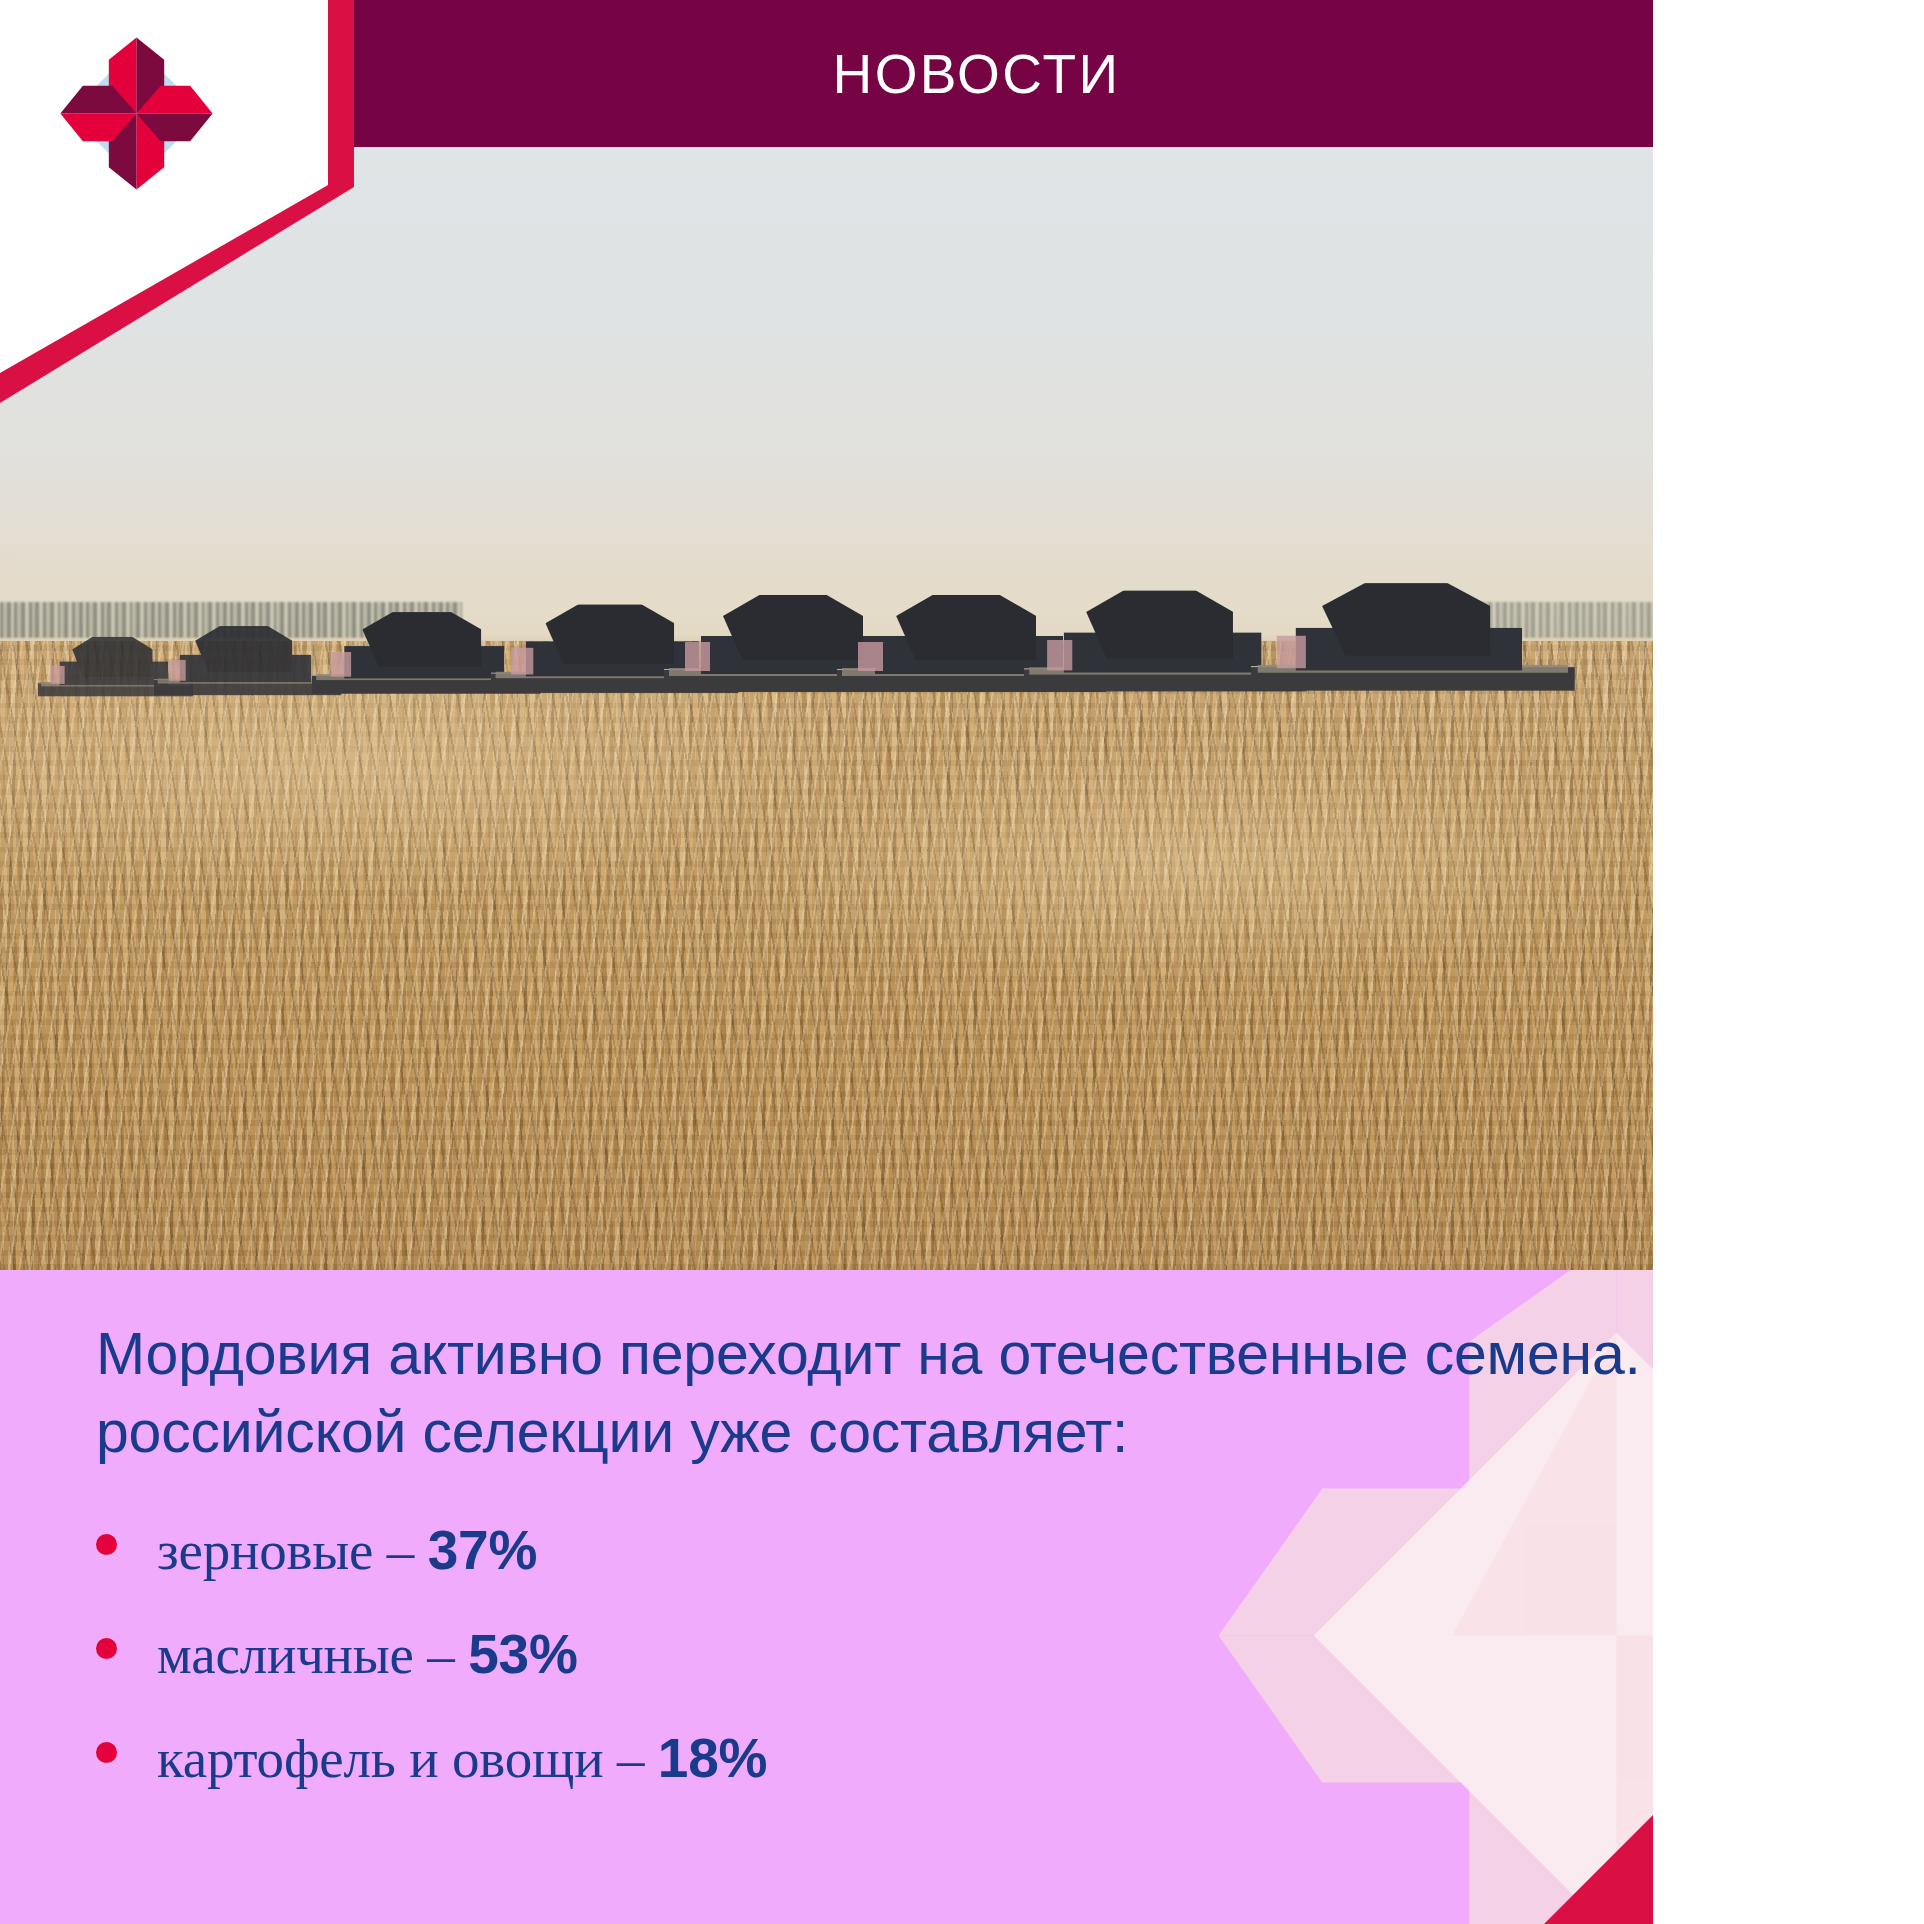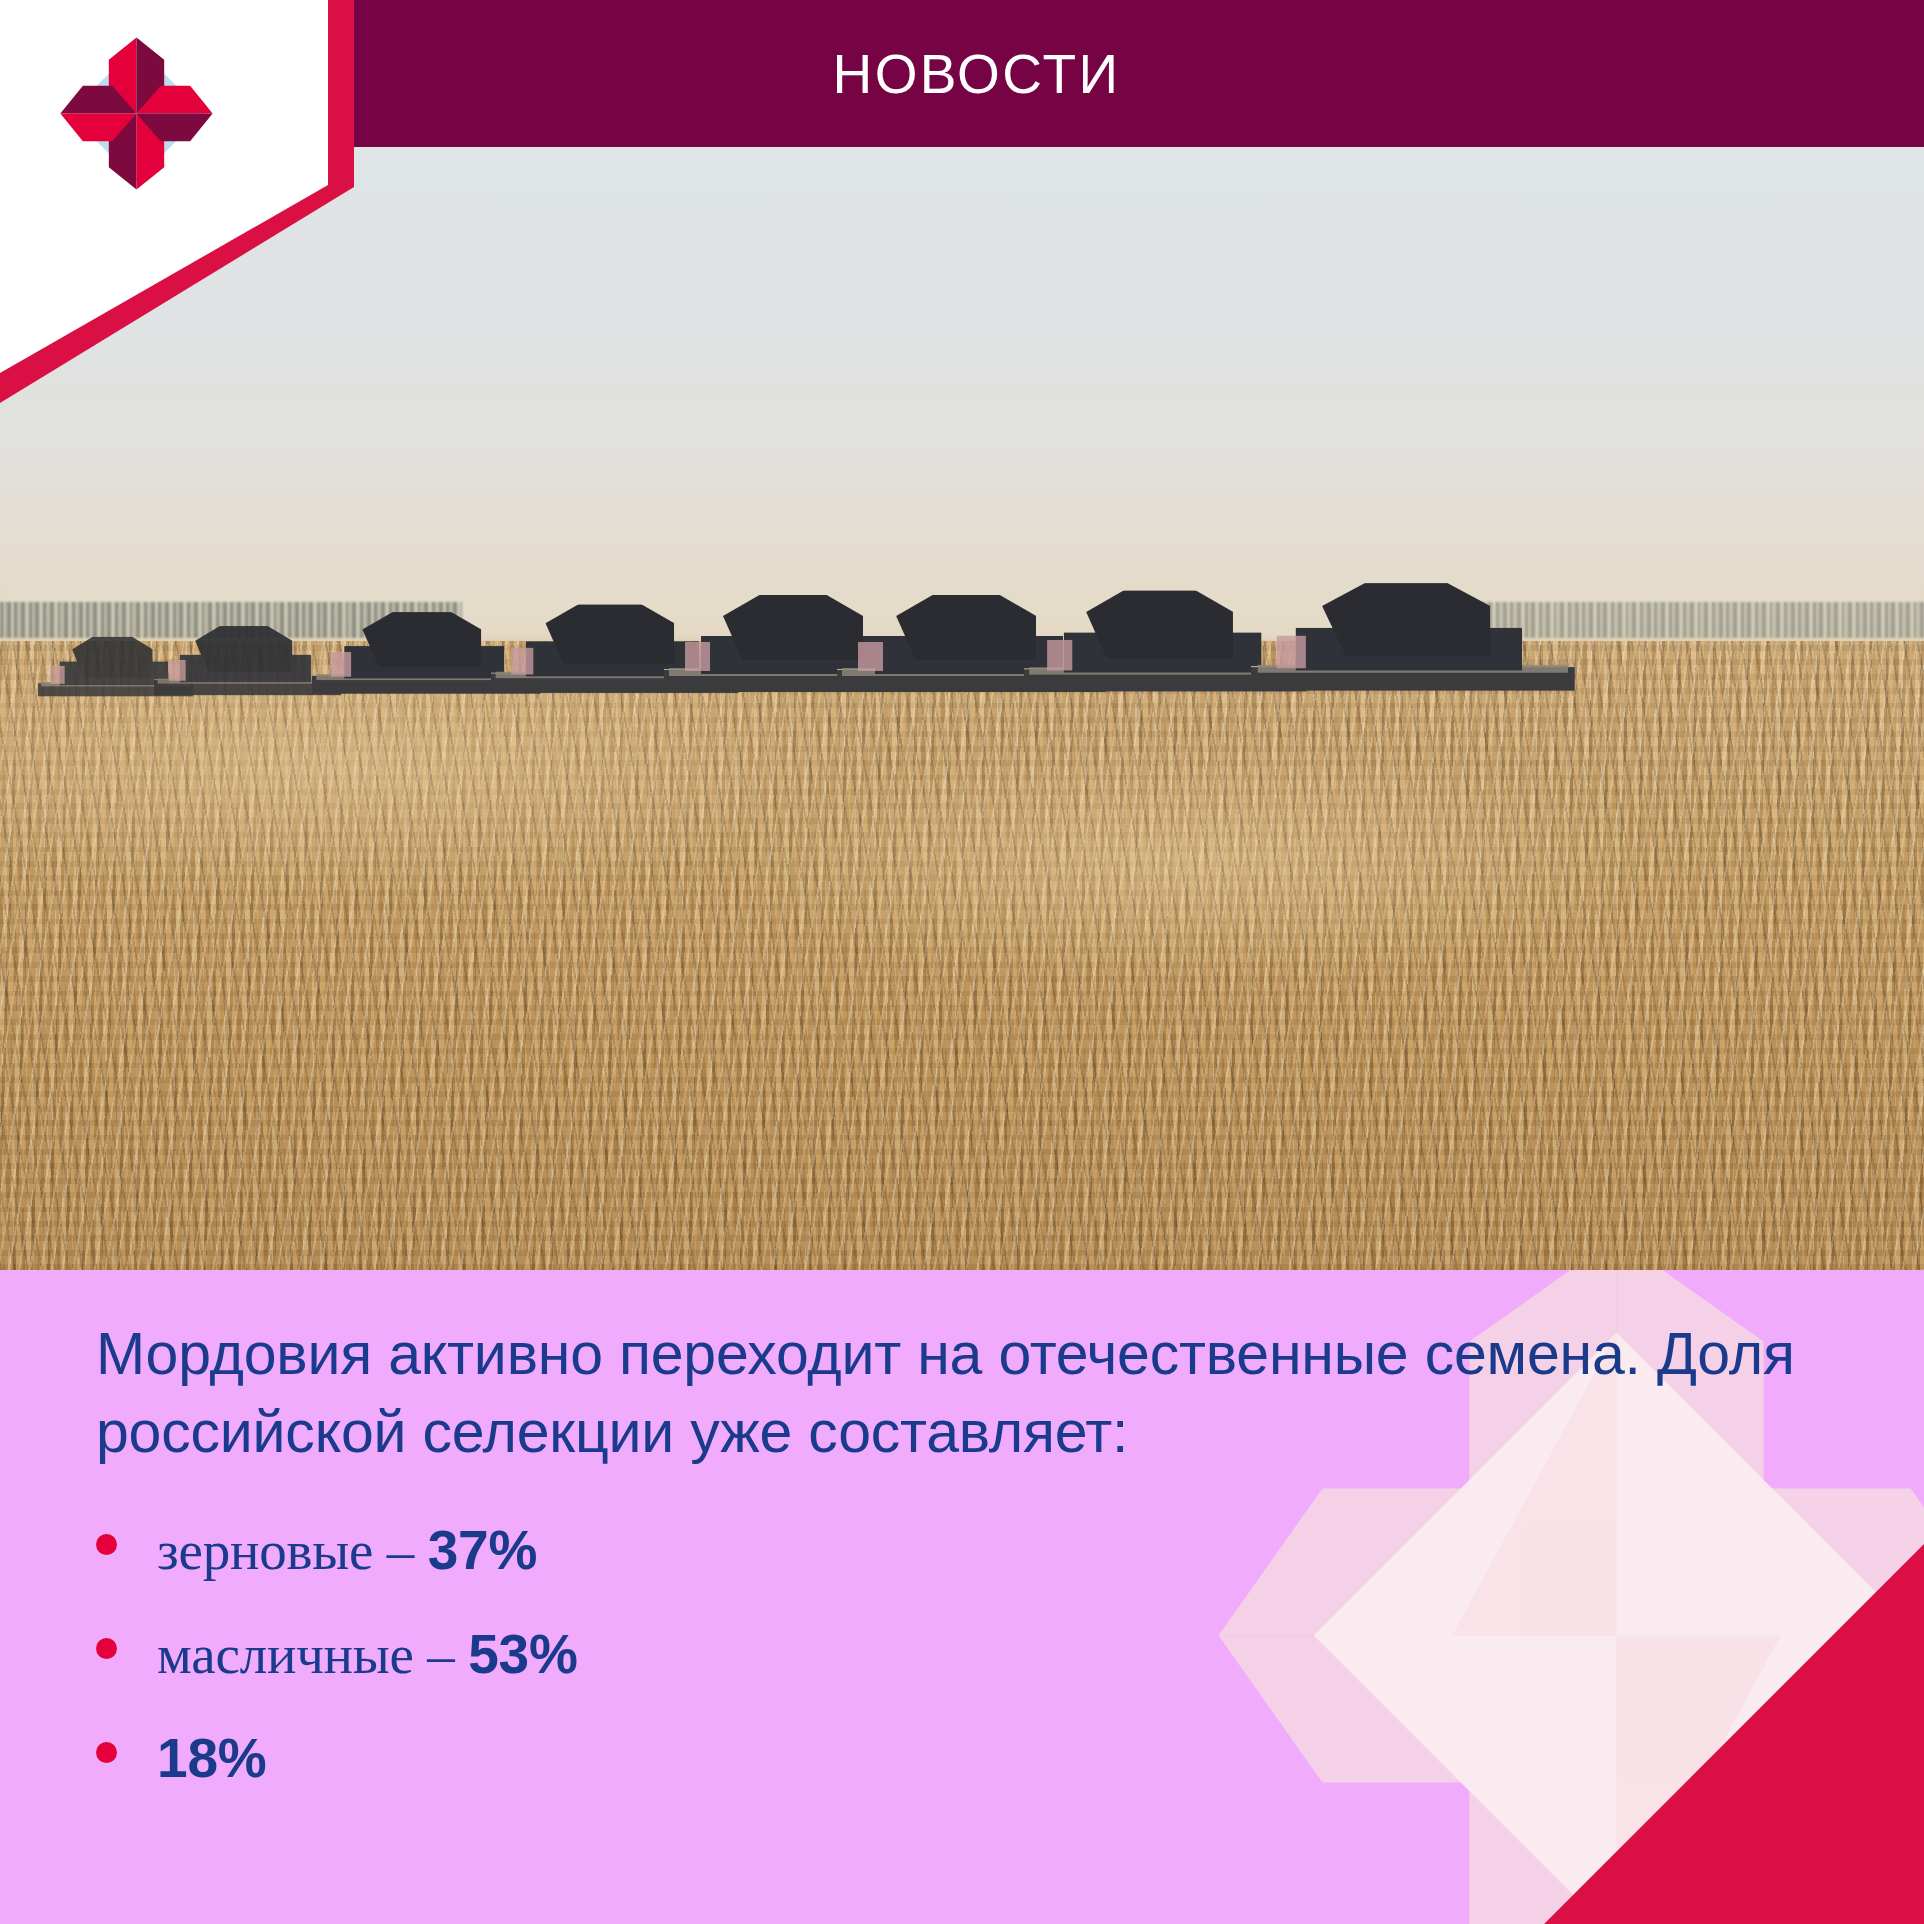--- a/index.html
+++ b/index.html
@@ -2,21 +2,21 @@
 <html><head>
 <meta charset="utf-8">
 <style>
   html, body {
     margin: 0;
     padding: 0;
     background: #ffffff;
   }
   #poster {
     position: relative;
-    width: 1924px;
+    width: 1653px;
     height: 1924px;
     overflow: hidden;
     background: #ffffff;
     font-family: "Liberation Sans", "DejaVu Sans", sans-serif;
   }
 
   
   .header-band {
     position: absolute;
     left: 0; top: 0;
@@ -438,20 +438,21 @@
           <span class="bullet-label">зерновые – </span>
           <span class="bullet-value">37%</span>
         </li>
         <li class="bullet-item">
           <span class="bullet-dot"></span>
           <span class="bullet-label">масличные – </span>
           <span class="bullet-value">53%</span>
         </li>
         <li class="bullet-item">
           <span class="bullet-dot"></span>
+          <span class="bullet-label">картофель и овощи – </span>
           <span class="bullet-value">18%</span>
         </li>
       </ul>
     </div>
   </div>
 
 </div>
 
 
 </body></html>

